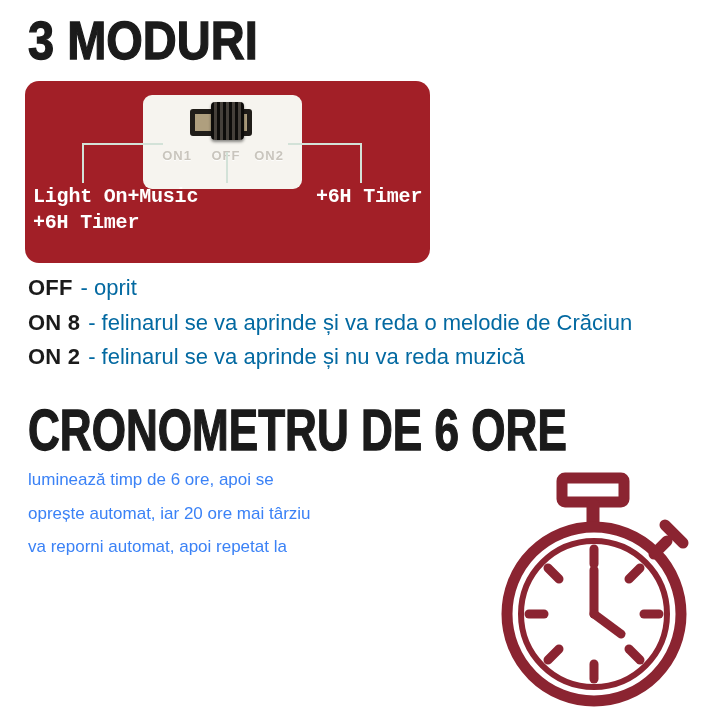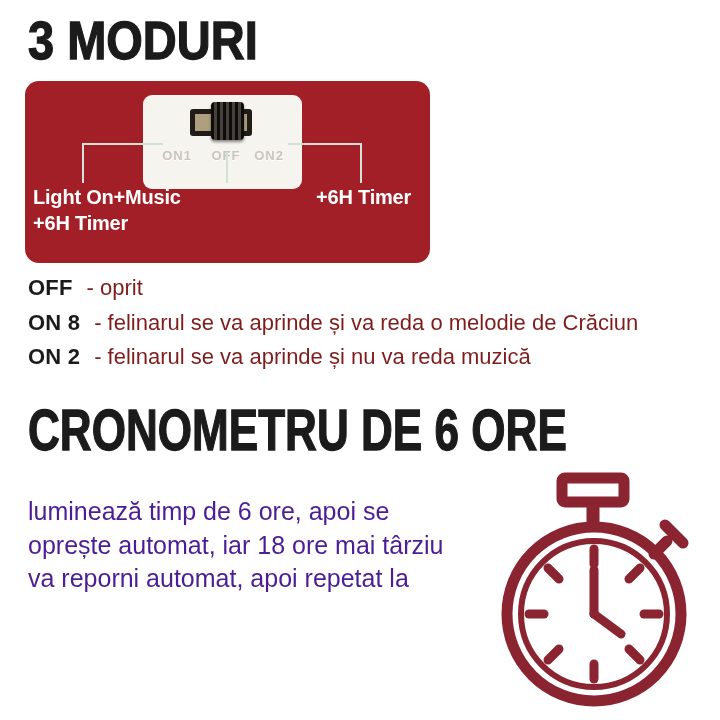--- a/index.html
+++ b/index.html
@@ -40,30 +40,30 @@
   }
   .pos-label{
     position:absolute;top:53px;transform:translateX(-50%);
     font-size:13px;font-weight:700;letter-spacing:1px;
     color:var(--engraved_gray,#c8c4bc);
     text-shadow:0 1px 0 rgba(255,255,255,.8);
   }
   .connector{position:absolute;background:var(--connector_line,#d3e2d8);z-index:2;}
   .caption{
     position:absolute;color:#ffffff;font-weight:700;font-size:20px;
-    line-height:26px;letter-spacing:-0.2px;white-space:nowrap;z-index:2;
+    line-height:26px;letter-spacing:-0.2px;white-space:nowrap;z-index:2;font-family:Liberation Mono, monospace;
   }
 
   
   .legend{position:absolute;left:28px;top:271px;font-size:22px;line-height:34.5px;}
   .legend-row b{font-weight:700;letter-spacing:0.2px;}
-  .legend-row span{margin-left:14px;color:#7f1d1d;}
+  .legend-row span{margin-left:8px;color:#0369a1;}
 
   
-  .timer-text{position:absolute;left:28px;top:463px;font-size:25px;line-height:33.5px;color:#4c1d95;margin-top:32px;}
+  .timer-text{position:absolute;left:28px;top:463px;font-size:17px;line-height:33.5px;color:#3b82f6;}
 
   
   .stopwatch{position:absolute;left:488px;top:462px;width:205px;height:250px;}
 </style>
 </head>
 <body>
 
 <div class="big-title" id="title-modes">3 MODURI</div>
 
 <div class="red-panel">
@@ -100,21 +100,21 @@
   </div>
   <div class="legend-row">
     <b>ON 2</b><span>- felinarul se va aprinde și nu va reda muzică</span>
   </div>
 </div>
 
 <div class="big-title" id="title-timer">CRONOMETRU DE 6 ORE</div>
 
 <div class="timer-text">
   <div>luminează timp de 6 ore, apoi se</div>
-  <div>oprește automat, iar 18 ore mai târziu</div>
+  <div>oprește automat, iar 20 ore mai târziu</div>
   <div>va reporni automat, apoi repetat la</div>
 </div>
 
 <svg class="stopwatch" viewBox="0 0 205 250">
   <g fill="none" stroke-linecap="round" stroke="#8B2431">
 
     <rect x="74" y="16" width="62" height="24" rx="3" stroke-width="11"></rect>
     <line x1="105" y1="43" x2="105" y2="61" stroke-width="13"></line>
 
     <line x1="166" y1="92" x2="179" y2="79" stroke-width="11"></line>

